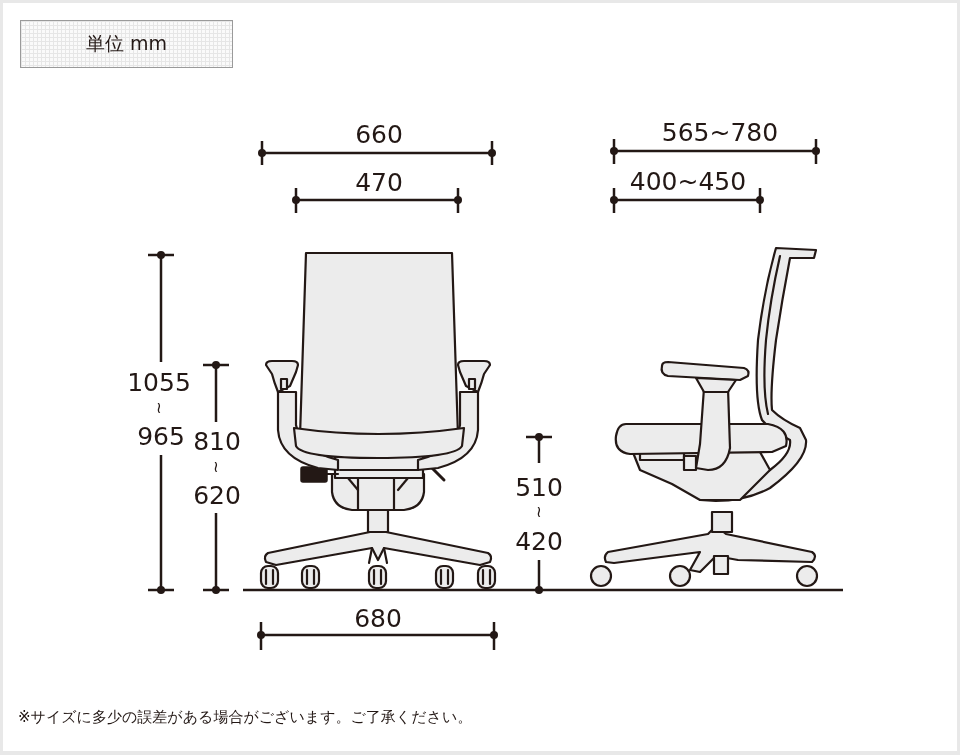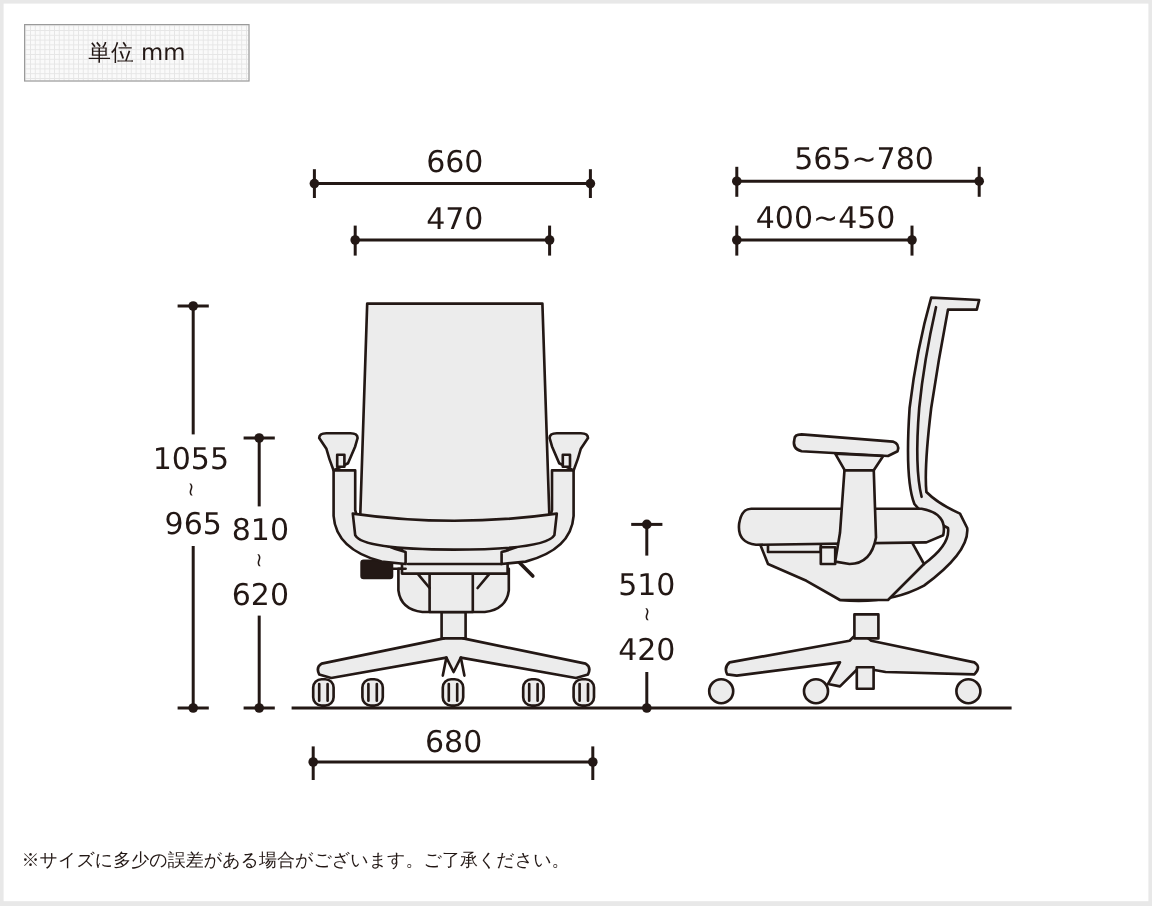--- a/index.html
+++ b/index.html
@@ -9,21 +9,21 @@
     font-family: "DejaVu Sans", "Liberation Sans", sans-serif;
     position: relative; overflow: hidden;
   }
   .frame {
     position: absolute; left: 3px; top: 3px;
     width: 954px; height: 748px;
     background: #ffffff;
   }
   .unit-box {
     position: absolute; left: 20px; top: 20px;
-    width: 188px; height: 48px;
+    width: 213px; height: 48px;
     border: 1px solid #9a9a9a;
     background-color: #fafafa;
     background-image:
       linear-gradient(#e6e6e6 1px, transparent 1px),
       linear-gradient(90deg, #e6e6e6 1px, transparent 1px);
     background-size: 4px 4px;
     display: flex; align-items: center; justify-content: center;
     font-size: 19px; color: #231815;
     box-sizing: border-box;
   }
@@ -33,21 +33,20 @@
     font-size: 25px; fill: #231815;
   }
   .tilde-text {
     font-family: "DejaVu Sans", "Liberation Sans", sans-serif;
     font-size: 16px; fill: #231815;
   }
   .note {
     position: absolute; left: 18px; top: 708px;
     font-size: 15px; color: #231815;
     white-space: nowrap;
-    font-family: Liberation Mono, monospace;
   }
 </style>
 </head>
 <body>
 
 <div class="frame"></div>
 
 <div class="unit-box">
   <span>単位 mm</span>
 </div>

